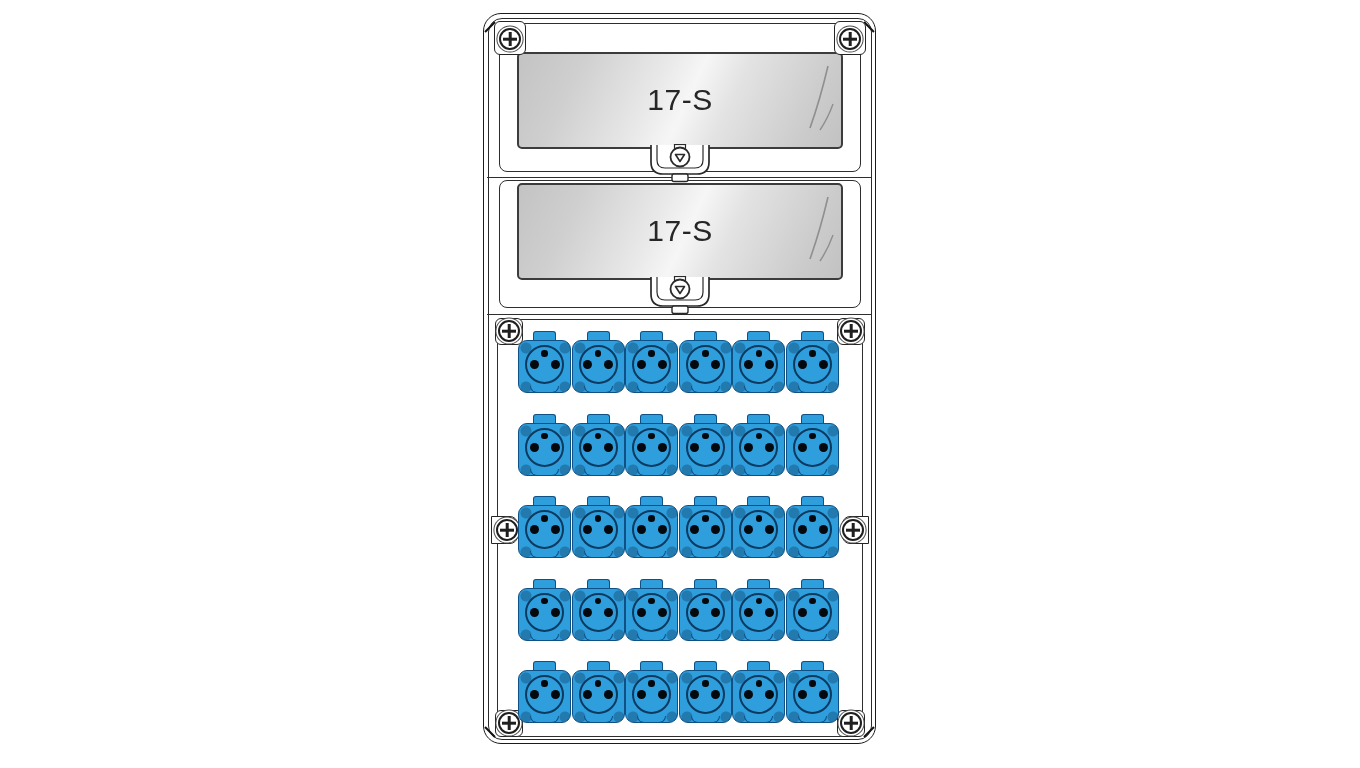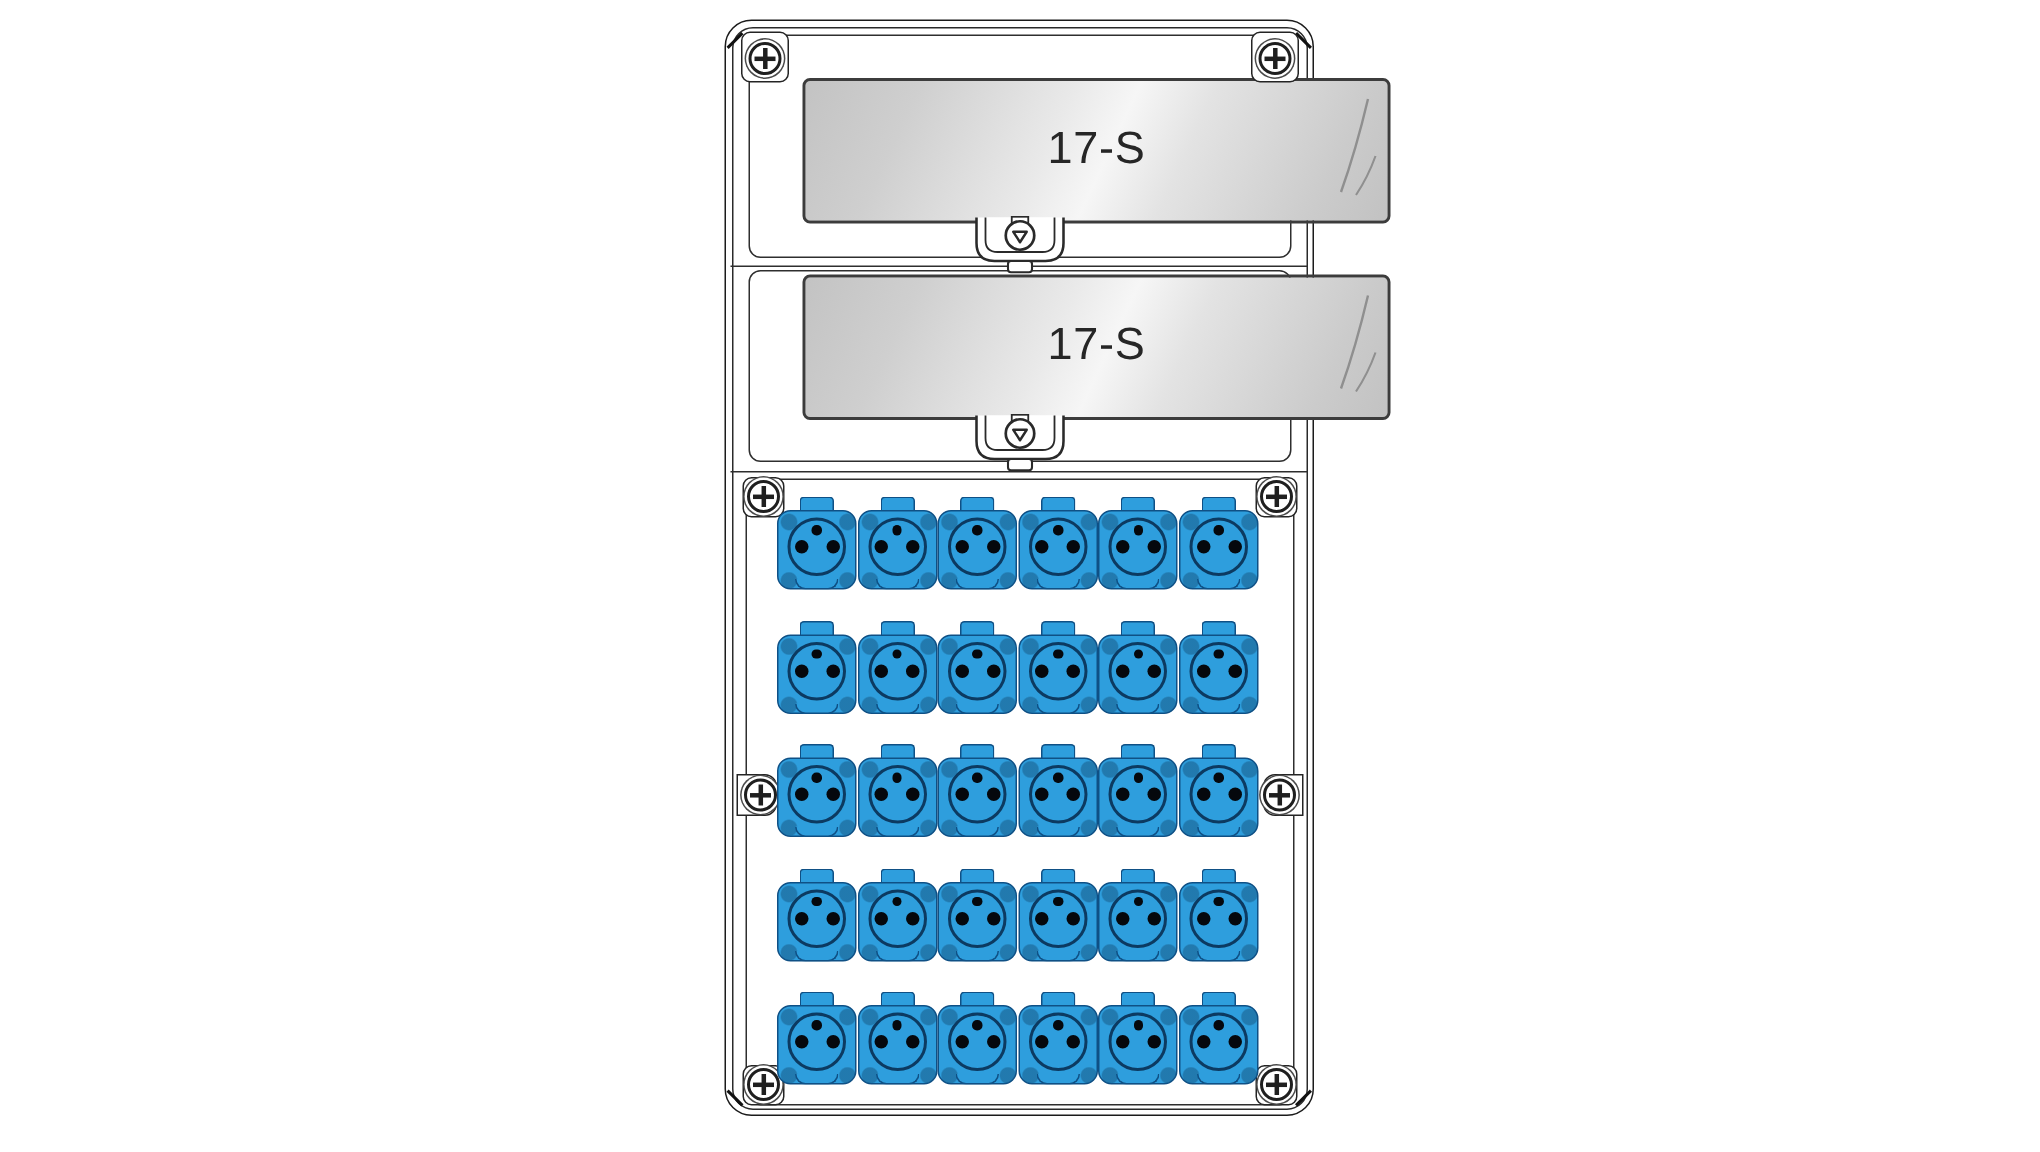--- a/index.html
+++ b/index.html
@@ -22,21 +22,21 @@
   .lid-frame { position: absolute; border: 1.2px solid #2e2e2e; border-radius: 8px; background: #fff; }
   .lid1 { left: 499px; top: 23px; width: 362px; height: 149px; }
   .lid2 { left: 499px; top: 180px; width: 362px; height: 128px; }
   .hline { position: absolute; left: 487px; width: 385px; height: 0; border-top: 1.3px solid #2e2e2e; }
   .hline1 { top: 176.5px; }
   .hline2 { top: 313.5px; }
   .socket-frame { position: absolute; left: 497px; top: 318.5px; width: 366px; height: 418px;
     border: 1.2px solid #2e2e2e; border-radius: 10px; background: #fff; }
 
   
-  .glass { position: absolute; left: 535px; width: 392px; height: 97px;
+  .glass { position: absolute; left: 517px; width: 326px; height: 97px;
     border: 2px solid #3c3c3c; border-radius: 5px;
     background: linear-gradient(115deg, #c3c3c3 0%, #cfcfcf 18%, #e9e9e9 42%, #f6f6f6 52%, #e3e3e3 64%, #cbcbcb 88%, #c2c2c2 100%);
     overflow: hidden; }
   .glass1 { top: 52px; }
   .glass2 { top: 183px; }
   .glass-label { position: absolute; left: 0; right: 0; top: 50%; transform: translateY(-54%);
     text-align: center; font-size: 30px; color: #262626; letter-spacing: 0.5px; }
   .reflect { position: absolute; right: 5px; top: 6px; width: 30px; height: 82px; }
 
   

